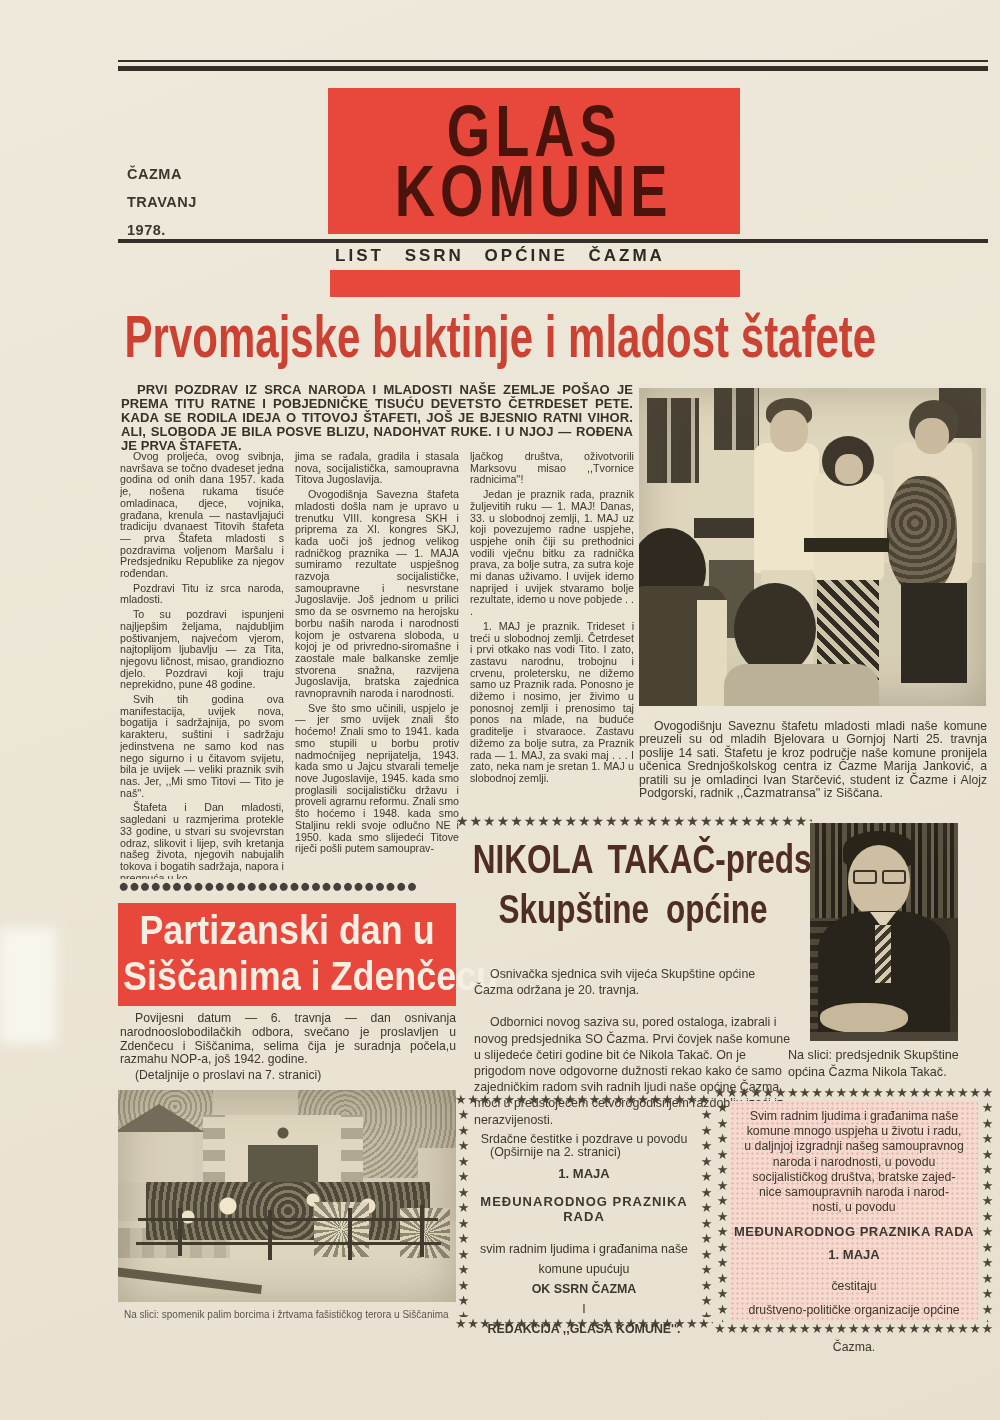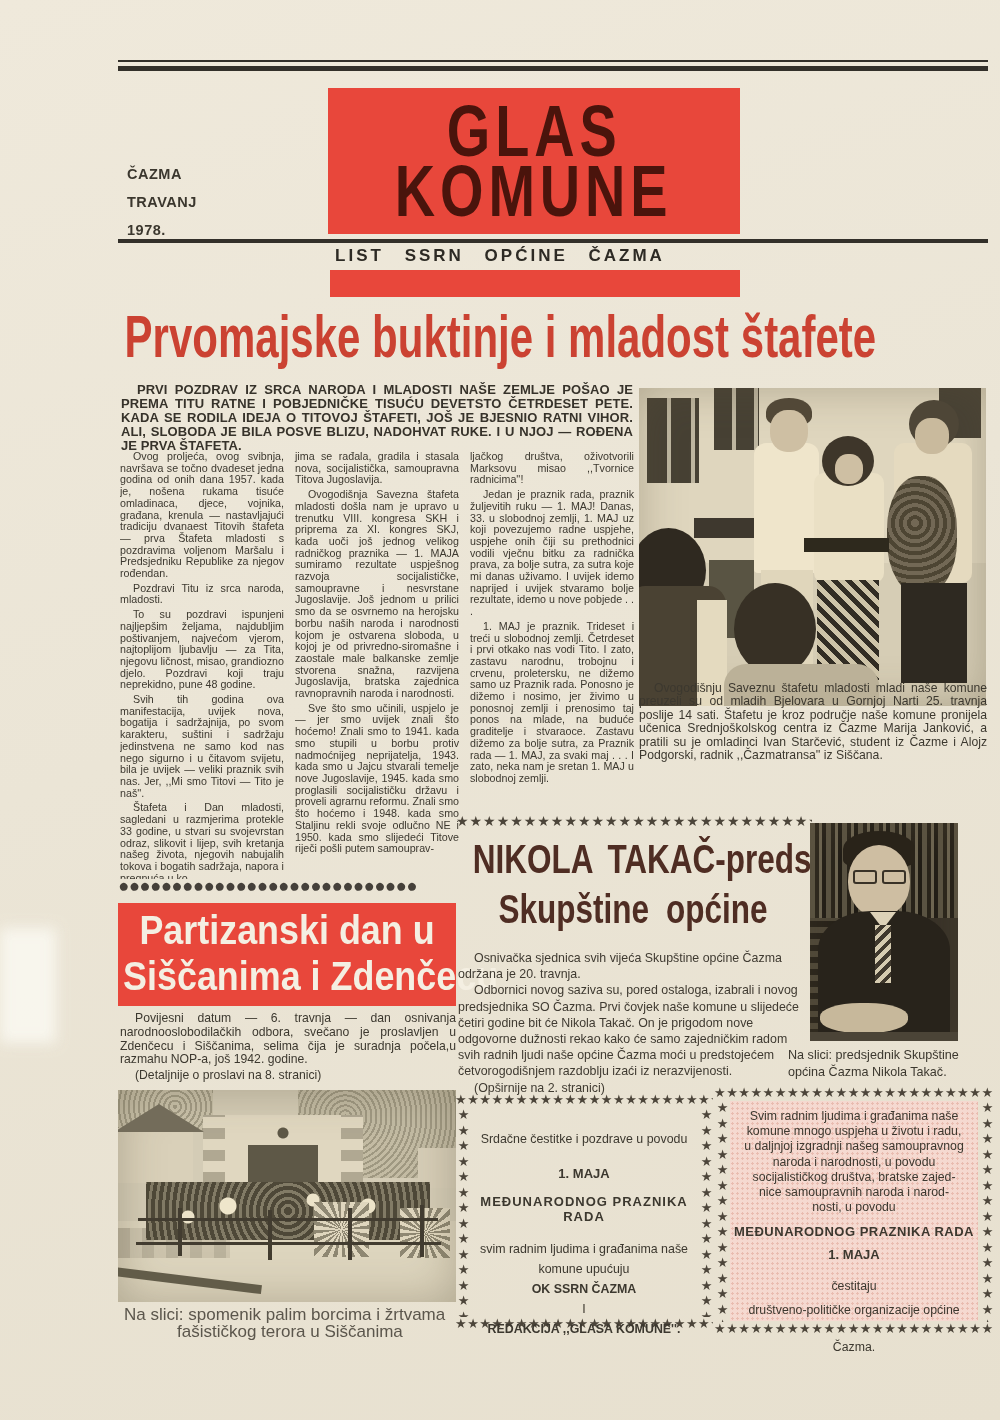--- a/index.html
+++ b/index.html
@@ -70,21 +70,21 @@
       linear-gradient(#d2ccba,#d2ccba) 0 38px/75px 55px no-repeat,
       linear-gradient(#cfc9b8,#cfc9b8) 300px 58px/38px 40px no-repeat,
       repeating-linear-gradient(90deg,#b4ae9c 0 12px,#c6c0ae 12px 24px) 0 138px/112px 30px no-repeat,
       repeating-radial-gradient(circle at 30% 30%,#999580 0 2px,#bcb7a3 2px 5px) 180px 0/158px 88px no-repeat,
       repeating-radial-gradient(circle at 60% 40%,#9b9782 0 2px,#c2bda9 2px 5px) 0 0/95px 42px no-repeat,
       linear-gradient(#cdc8b7 0 62%,#d6d1bf 62% 100%);}
   .roof{left:-4px;top:14px;width:90px;height:28px;background:#6e6857;
     clip-path:polygon(0 100%,50% 0,100% 100%);}
   .log{left:-6px;top:186px;width:150px;height:9px;background:#5e5846;transform:rotate(7deg);}
   
-  .top-caption{position:absolute;left:639px;top:682px;width:348px;font-size:12.2px;
+  .top-caption{position:absolute;left:639px;top:720px;width:348px;font-size:12.2px;
     line-height:13.4px;text-align:justify;color:#3c382f;}
   .top-caption p{margin:0;text-indent:15px;}
   .body-text{font-size:12.2px;line-height:13.8px;text-align:justify;color:#3c382f;}
   .body-text p{margin:0 0 2px;text-indent:15px;}
   
   .star-row{position:absolute;overflow:hidden;white-space:nowrap;color:#4c453a;
     font-size:14px;letter-spacing:1px;line-height:18px;}
   .dots-row{position:absolute;left:118px;top:877px;width:352px;height:20px;overflow:hidden;
     white-space:nowrap;color:#45403a;font-size:18.5px;letter-spacing:-.5px;line-height:18px;}
   
@@ -93,24 +93,24 @@
   .partizan-line{display:block;font-weight:700;font-size:37px;line-height:46px;
     transform:scale(.97,1.12);white-space:nowrap;}
   .partizan-body{position:absolute;left:120px;top:1012px;width:336px;}
   
   .takac-head{position:absolute;left:455px;top:834px;width:356px;text-align:center;
     color:#4f2d23;font-weight:700;font-size:35px;line-height:50px;}
   .takac-head span{display:block;transform:scale(.9,1.14);white-space:nowrap;}
   .takac-head .l1{word-spacing:7px;}
   .takac-head .l2{word-spacing:9px;}
   .takac-body{position:absolute;left:458px;top:950px;width:350px;font-size:12.4px;line-height:16.2px;}
-  .takac-body p{margin:0;text-indent:16px;}
+  .takac-body p{margin:16px;text-indent:16px;}
   .takac-caption{position:absolute;left:788px;top:1047px;width:202px;font-size:12.6px;
     line-height:17px;color:#3c382f;}
-  .monument-caption{position:absolute;left:122px;top:1306px;width:338px;font-size:17px;
+  .monument-caption{position:absolute;left:122px;top:1306px;width:338px;font-size:10px;
     line-height:17px;color:#5b564c;padding-left:55px;text-indent:-53px;box-sizing:border-box;}
   
   .greet{position:absolute;}
   .greet-left{left:455px;top:1092px;width:258px;height:240px;}
   .greet-right{left:714px;top:1085px;width:280px;height:252px;}
   .sb-top,.sb-bottom{position:absolute;left:0;right:0;height:16px;overflow:hidden;
     white-space:nowrap;color:#4c453a;font-size:13px;letter-spacing:.5px;line-height:15px;}
   .sb-top{top:0;} .sb-bottom{bottom:0;}
   .sb-left,.sb-right{position:absolute;top:15px;bottom:15px;width:15px;overflow:hidden;
     color:#4c453a;font-size:13px;line-height:14px;writing-mode:vertical-rl;letter-spacing:.5px;}
@@ -211,21 +211,21 @@
 
   <div class="star-row" style="left:456px;top:812px;width:356px;height:19px;">★★★★★★★★★★★★★★★★★★★★★★★★★★★★★★★★★★</div>
   <div class="dots-row">●●●●●●●●●●●●●●●●●●●●●●●●●●●●</div>
 
   <div class="partizan-box">
     <span class="partizan-line">Partizanski dan u</span>
     <span class="partizan-line">Siščanima i Zdenčecu</span>
   </div>
   <div class="partizan-body body-text">
       <p>Povijesni datum — 6. travnja — dan osnivanja narodnooslobodilačkih odbora, svečano je proslavljen u Zdenčecu i Siščanima, selima čija je suradnja počela,u razmahu NOP-a, još 1942. godine.</p>
-      <p>(Detaljnije o proslavi na 8. stranici)</p>
+      <p>(Detaljnije o proslavi na 7. stranici)</p>
     </div>
 
   <div class="photo photo-monument">
     <div class="pshape roof"></div>
     <div class="pshape log"></div>
   </div>
   <div class="monument-caption">Na slici: spomenik palim borcima i žrtvama fašističkog terora u Siščanima</div>
 
   <div class="takac-head">
     <span class="l1">NIKOLA TAKAČ-predsjednik</span>

